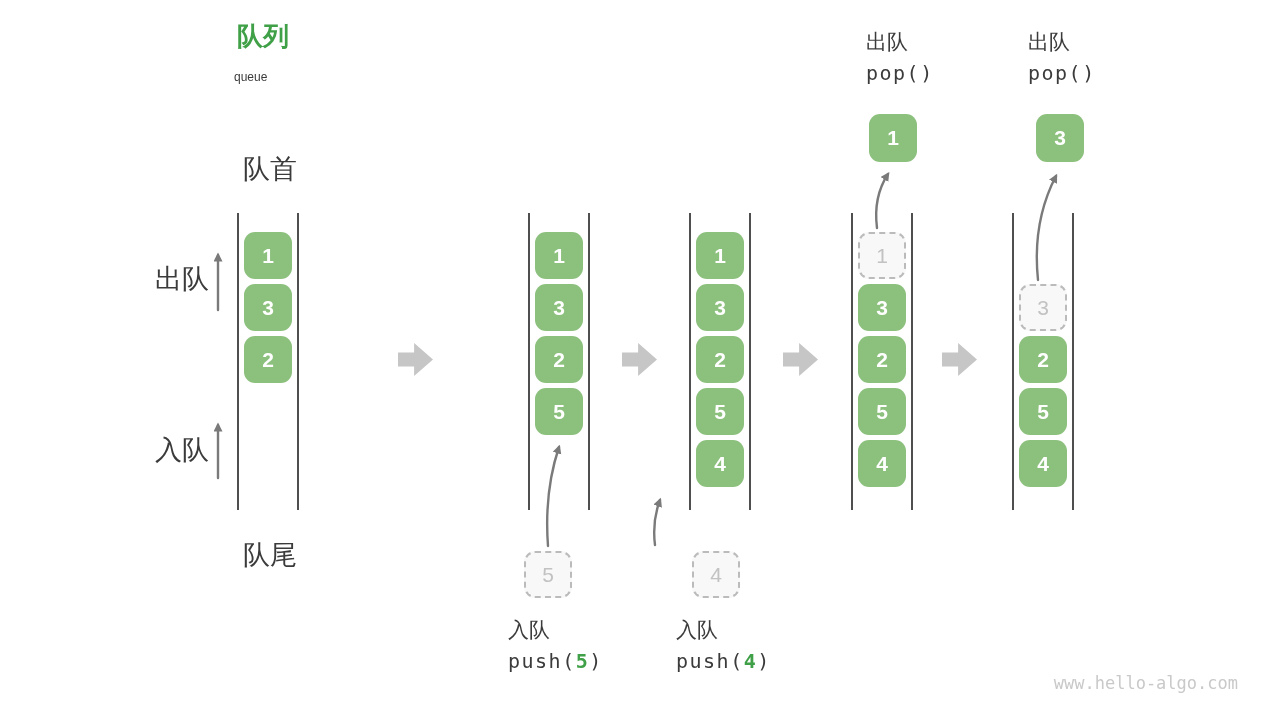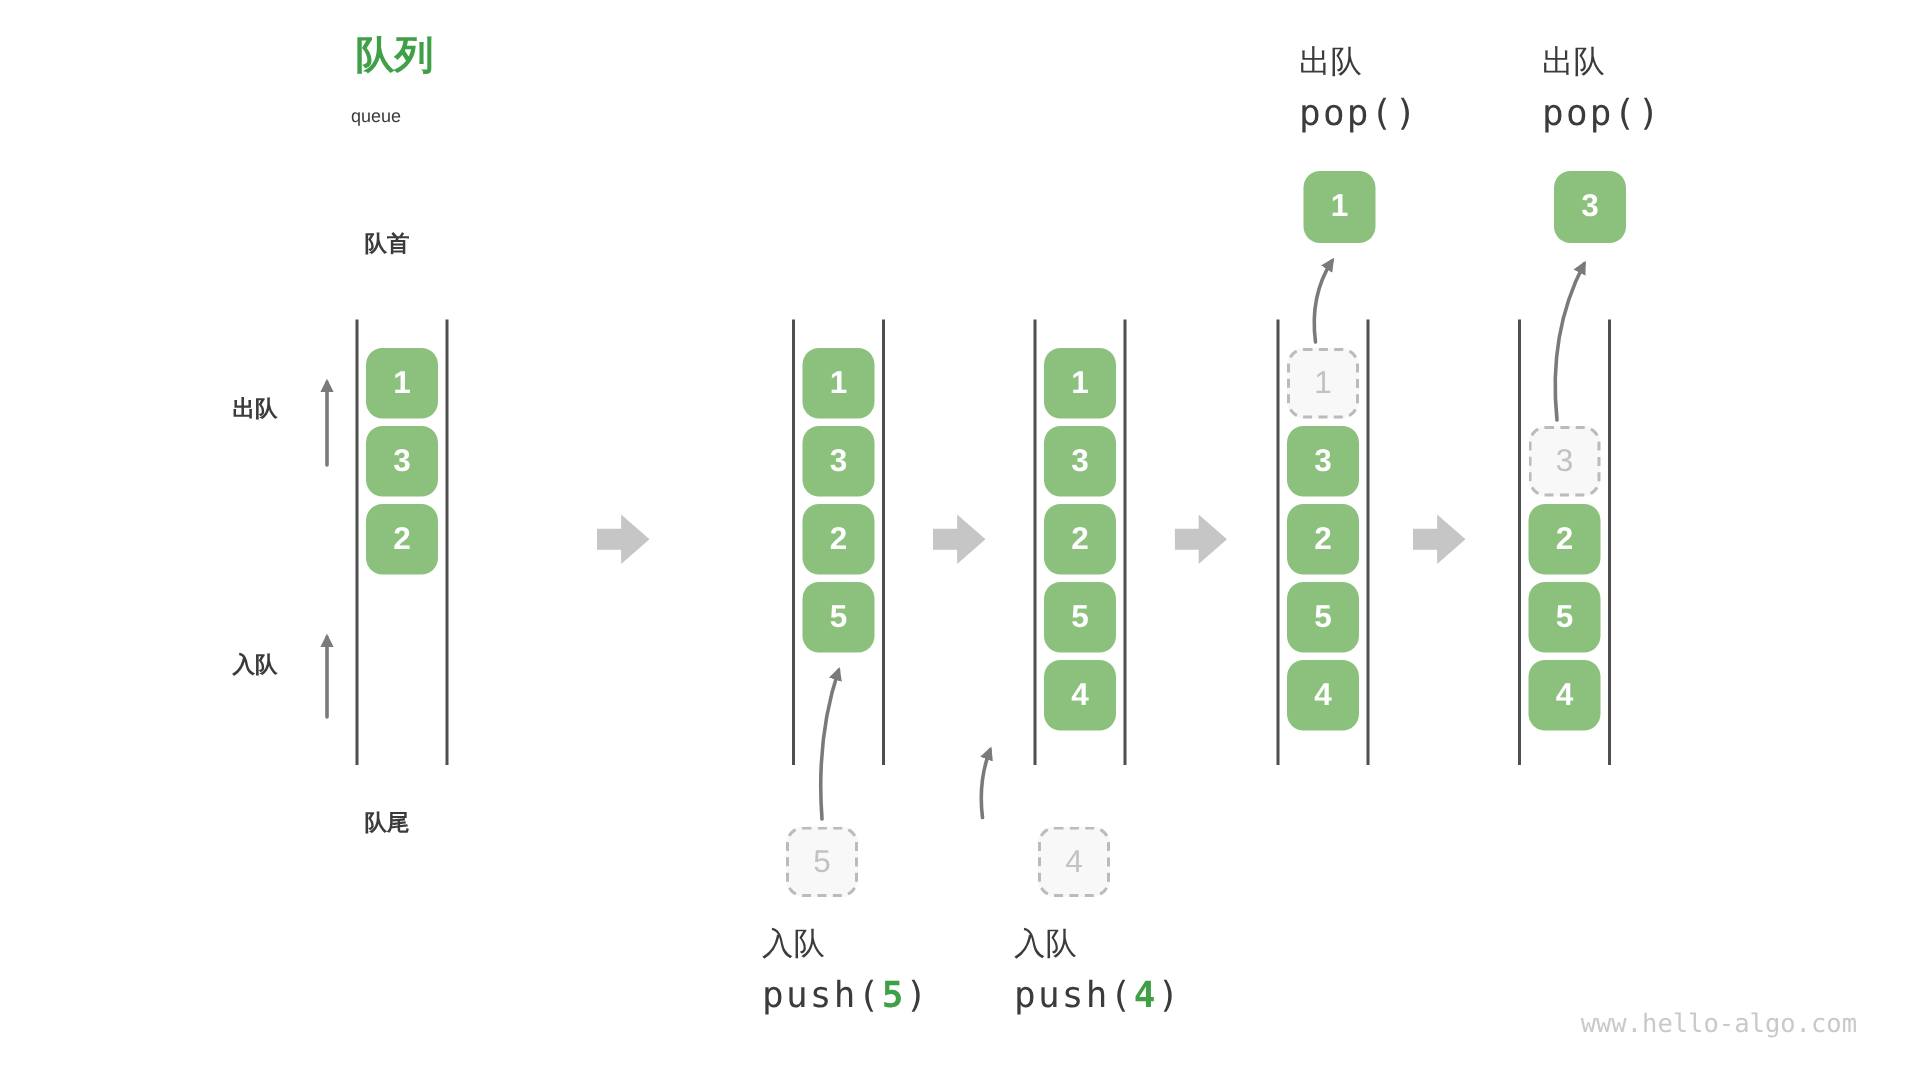--- a/index.html
+++ b/index.html
@@ -5,40 +5,40 @@
   html,body{margin:0;padding:0;background:#ffffff;}
   #stage{
     position:relative;width:1280px;height:720px;background:#ffffff;overflow:hidden;
     font-family:"Liberation Sans","DejaVu Sans",sans-serif;
     --cell_green:#8CC07D; --accent_green:#3FA047; --text_dark:#3B3B3B;
     --wall_gray:#4F4F4F; --arrow_gray:#7A7A7A; --block_arrow_gray:#C6C6C6;
     --ghost_border_gray:#BBBBBB; --ghost_text_gray:#C2C2C2; --watermark_gray:#C9C9C9;
   }
   #title-zh{position:absolute;left:237px;top:22px;font-size:26px;font-weight:700;color:var(--accent_green);line-height:1.1;}
   #title-en{position:absolute;left:234px;top:71px;font-size:12px;color:var(--text_dark);line-height:1.1;}
-  .side-label{position:absolute;font-size:15px;font-weight:700;color:var(--text_dark);line-height:1.1;}
+  .side-label{position:absolute;font-size:27px;font-weight:400;color:var(--text_dark);line-height:1.1;}
   .wall{position:absolute;width:2px;background:var(--wall_gray);}
   .cell{
     position:absolute;width:48px;height:47px;border-radius:11px;background:var(--cell_green);
     color:#fff;font-size:21px;font-weight:700;display:flex;align-items:center;justify-content:center;
     box-sizing:border-box;
   }
   .cell.ghost{
     background:#F8F8F8;border:2px dashed var(--ghost_border_gray);
     color:var(--ghost_text_gray);font-weight:400;
   }
   .block-arrow{
     position:absolute;width:35px;height:33px;background:var(--block_arrow_gray);
     clip-path:polygon(0 29%,46% 29%,46% 0,100% 50%,46% 100%,46% 71%,0 71%);
   }
   .op{position:absolute;color:var(--text_dark);line-height:1.1;}
   .op .zh{font-size:21px;}
   .op .code{
     font-family:"DejaVu Sans Mono","Liberation Mono",monospace;
-    font-size:24px;letter-spacing:1.5px;margin-top:9px;white-space:nowrap;
+    font-size:20px;letter-spacing:1.5px;margin-top:9px;white-space:nowrap;
   }
   .op .arg{color:var(--accent_green);font-weight:600;}
   #watermark{
     position:absolute;right:42px;bottom:27px;
     font-family:"DejaVu Sans Mono","Liberation Mono",monospace;
     font-size:17px;color:var(--watermark_gray);
   }
   svg.overlay{position:absolute;left:0;top:0;pointer-events:none;}
   .thin-arrow{fill:none;stroke:var(--arrow_gray);stroke-width:2.4;stroke-linecap:round;}
 </style>

